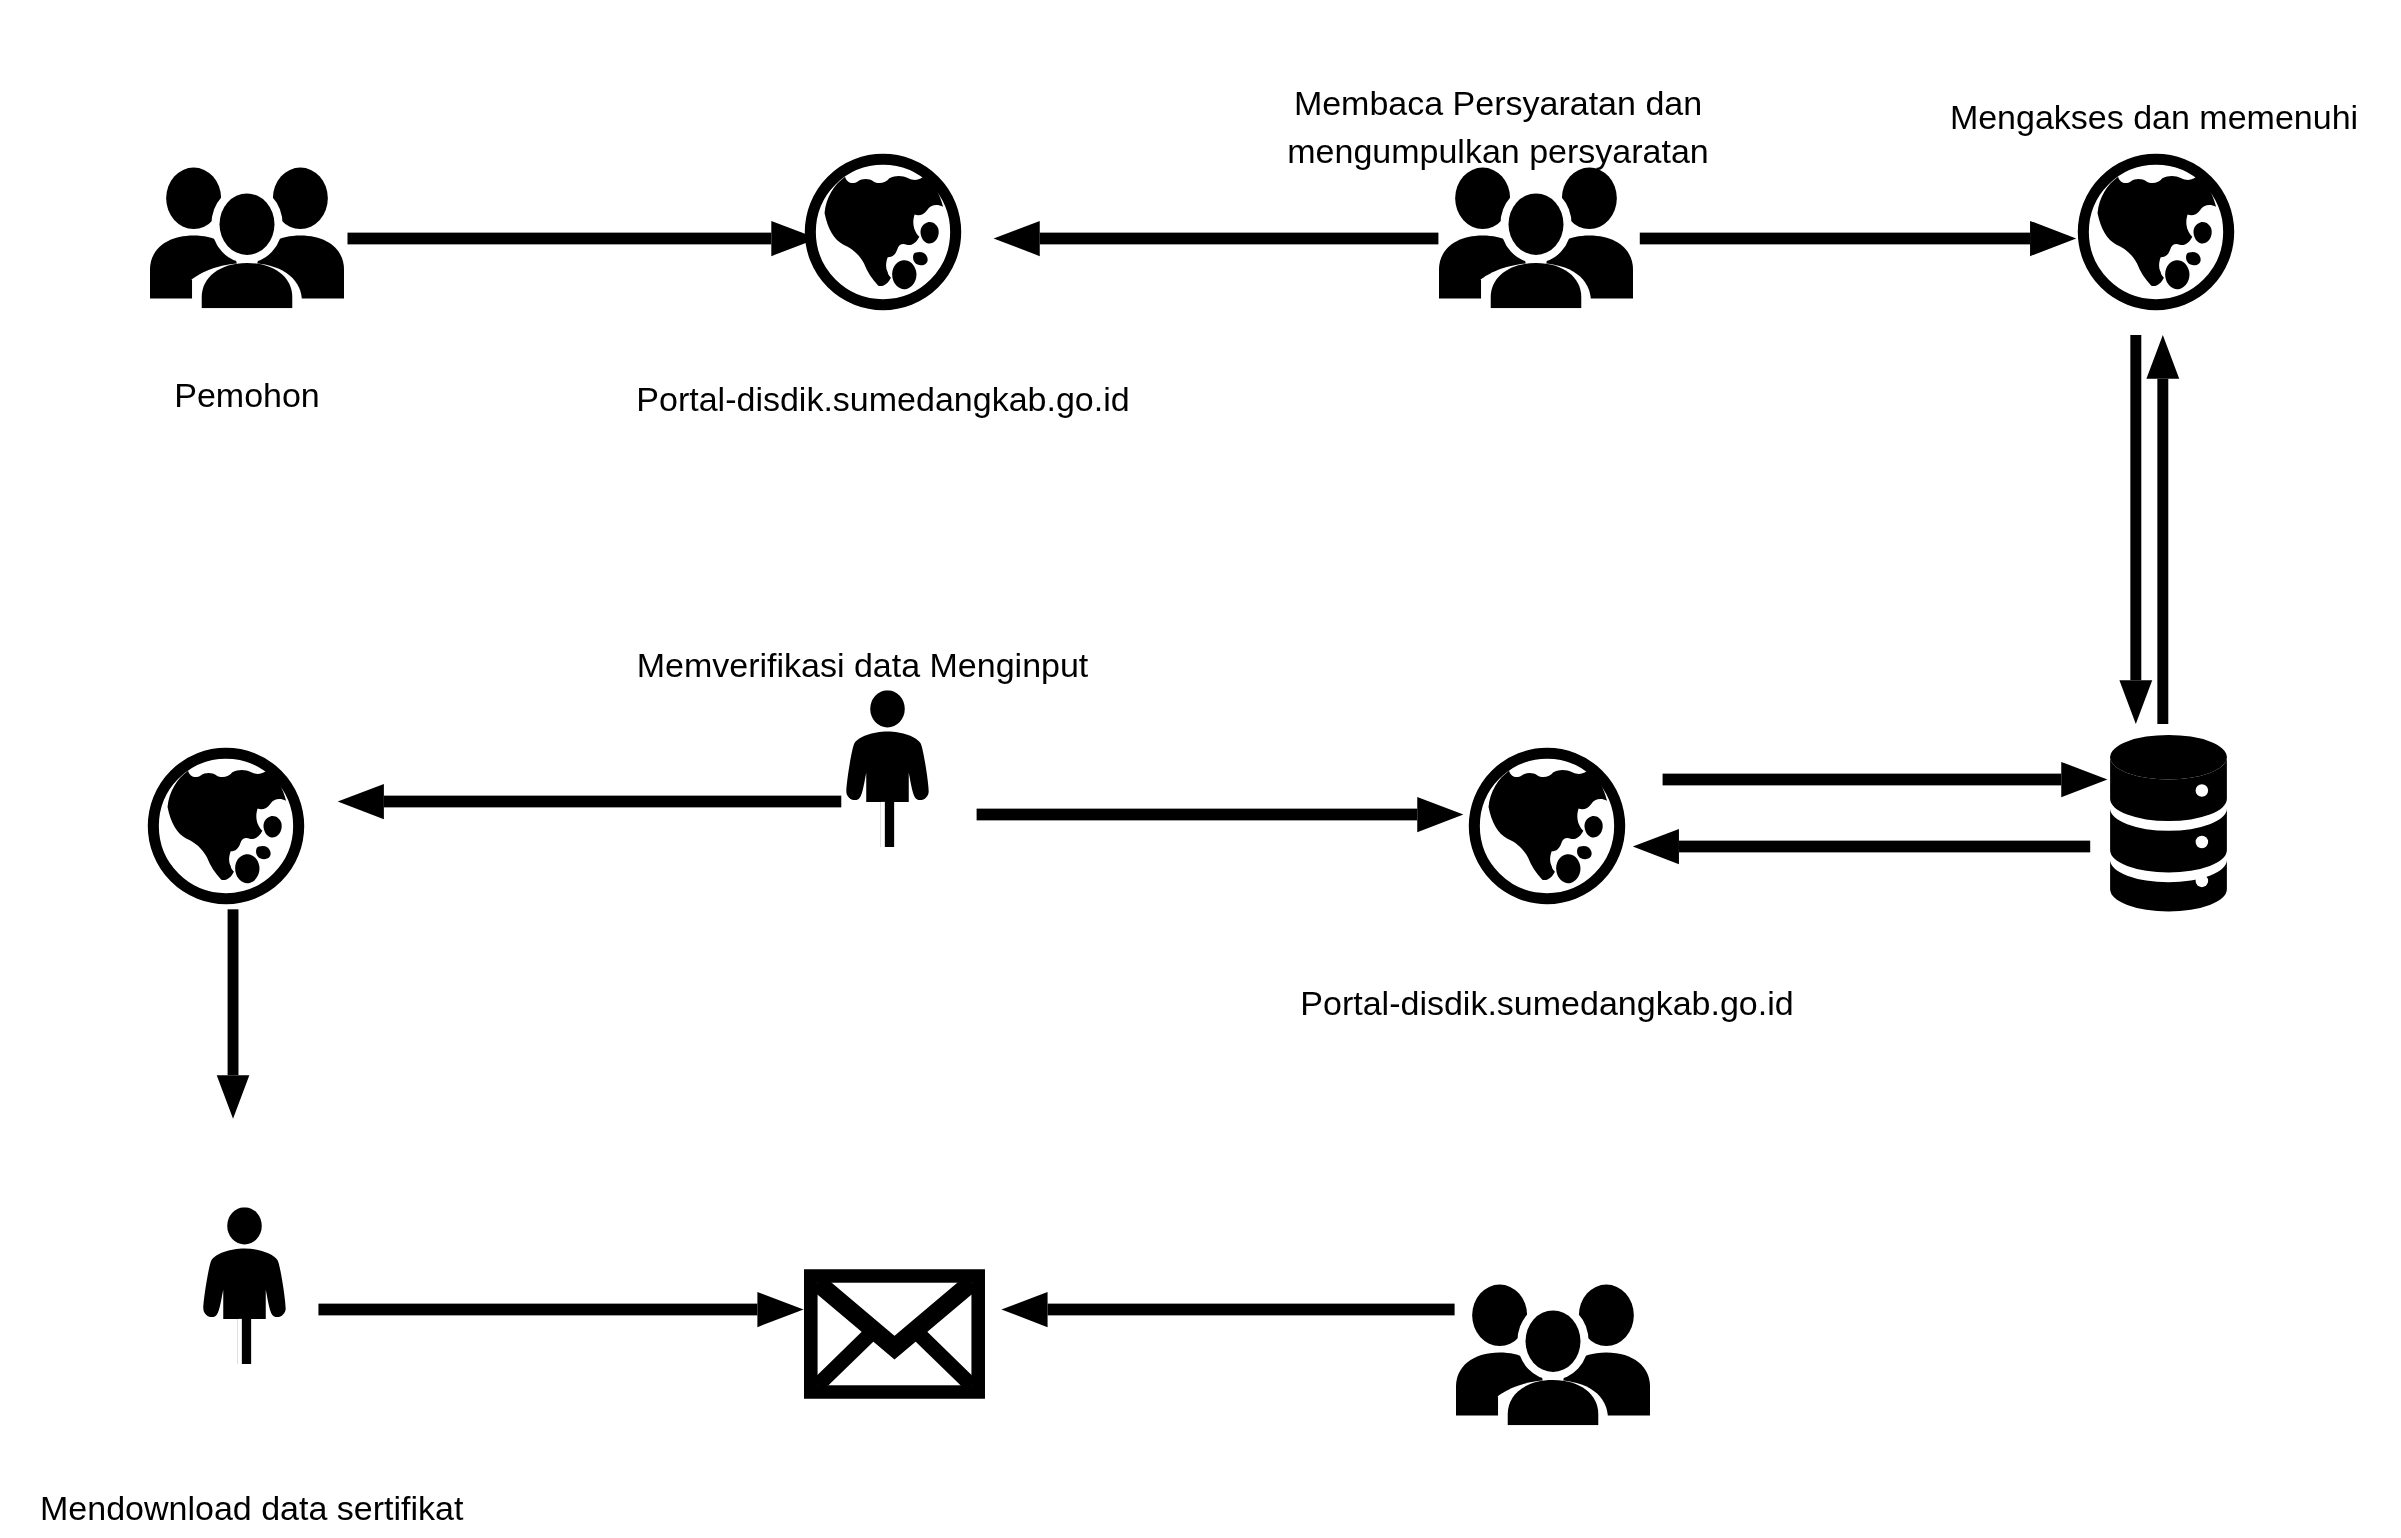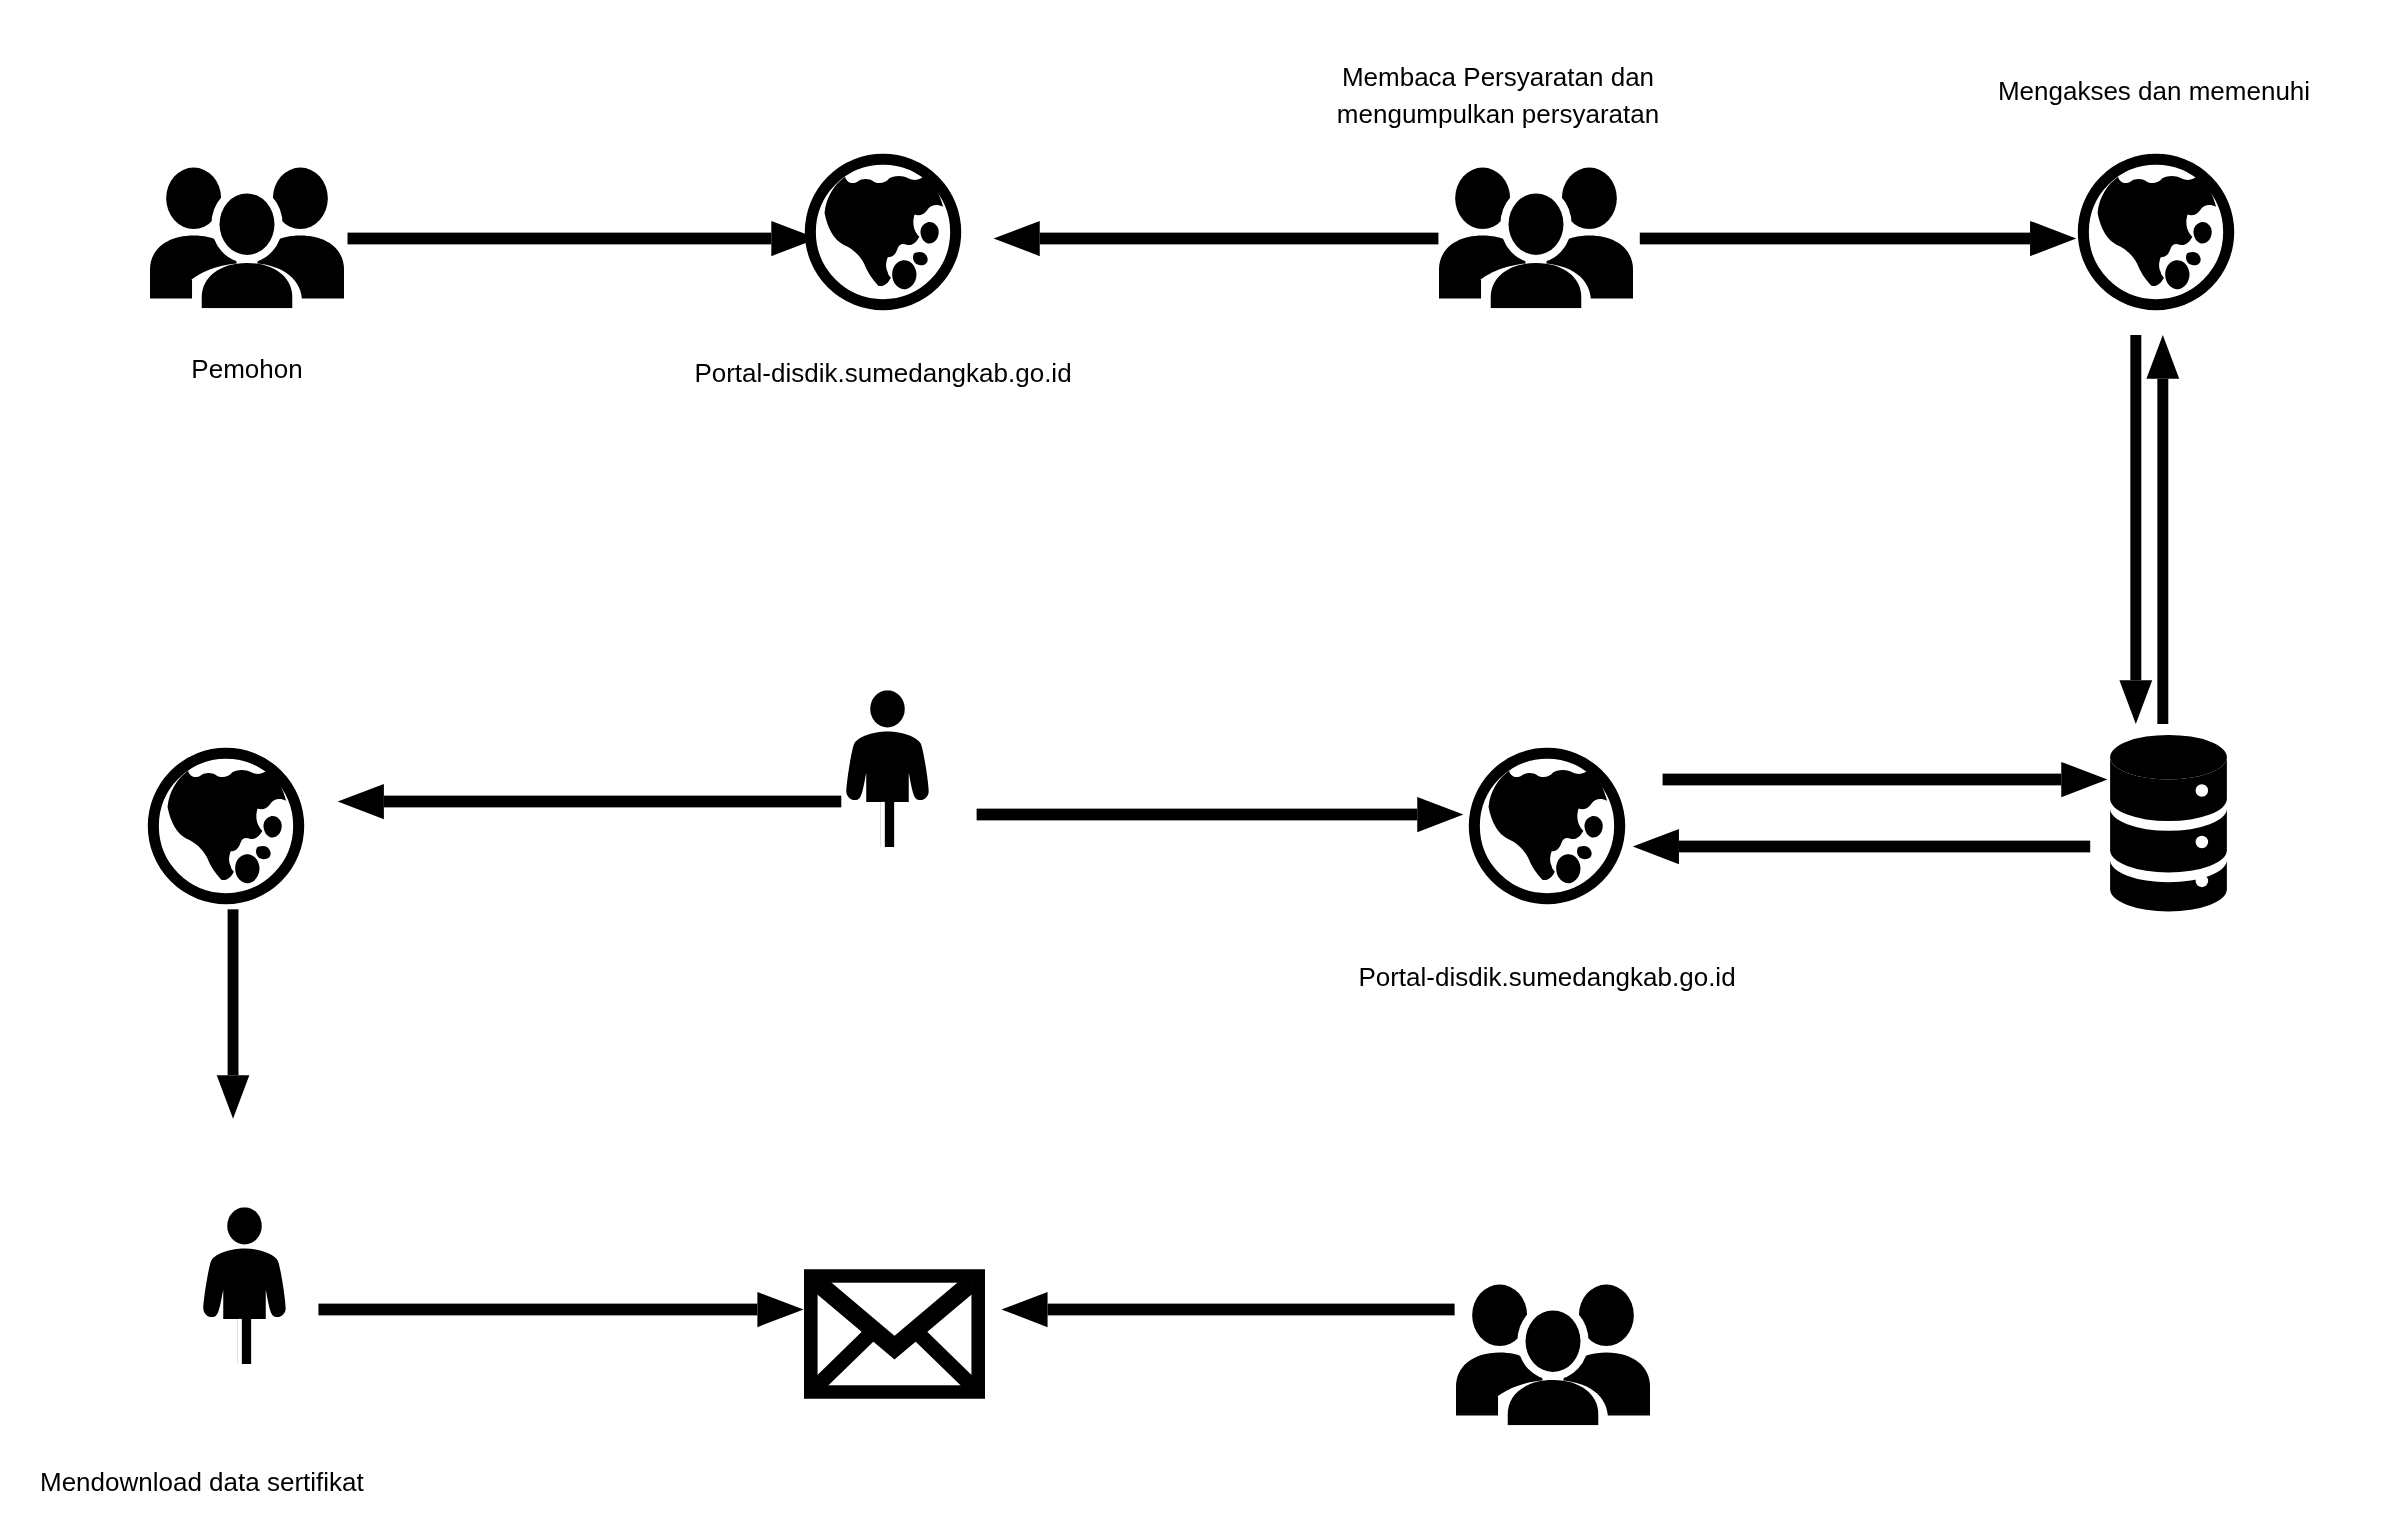--- a/index.html
+++ b/index.html
@@ -14,25 +14,26 @@
   #canvas {
     position: relative;
     width: 2401px;
     height: 1538px;
     background: #ffffff;
     overflow: hidden;
   }
   .node { position: absolute; }
   .label {
     position: absolute;
-    font-size: 26px;
+    font-size: 34px;
     line-height: 1.42;
     color: #000000;
     white-space: nowrap;
     font-family: "Liberation Sans", sans-serif;
+    margin-top: 20px;
   }
   .label.center { text-align: center; }
   .label.linkish {
     color: #2E74B5;
     text-decoration: underline;
   }
   .label.underlined { }
   .arrow { position: absolute; }
   svg { display: block; overflow: visible; }
 </style>
@@ -206,20 +207,21 @@
     </svg>
   </div>
 
   <div class="arrow" style="left:337px; top:778px; width:505px; height:47px;">
     <svg width="505" height="47" viewBox="0 0 600 56">
       <polygon points="0,28 55,7 55,49" fill="#000"></polygon>
       <rect x="55" y="21" width="545" height="14" fill="#000"></rect>
     </svg>
   </div>
 
+  <div class="label center" style="left:593px; top:621px; width:539px;">Memverifikasi data Menginput</div>
 
   <div class="node" style="left:841px; top:690px; width:93px; height:160px;">
     <svg width="93" height="160" viewBox="0 0 70 120">
       <use href="#sym-person"></use>
     </svg>
   </div>
 
   <div class="arrow" style="left:976px; top:791px; width:488px; height:47px;">
     <svg width="488" height="47" viewBox="0 0 580 56">
       <rect x="0" y="21" width="525" height="14" fill="#000"></rect>

